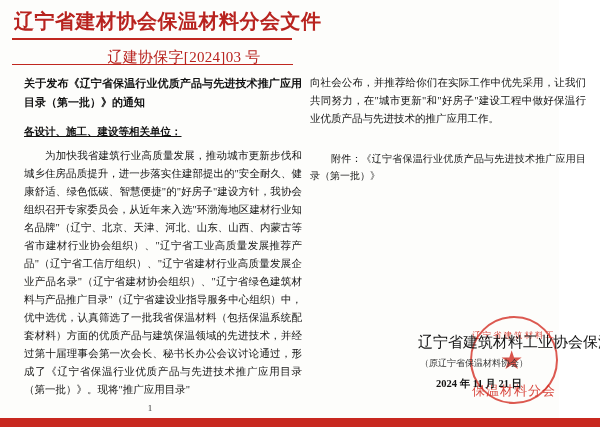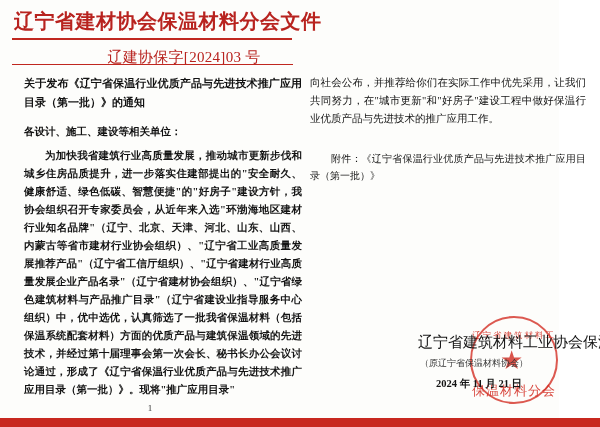--- a/index.html
+++ b/index.html
@@ -88,31 +88,31 @@
     color: #111;
     text-align: justify;
     margin-bottom: 12px;
   }
 
   .salutation {
     font-size: 10.5px;
     font-weight: bold;
     color: #111;
     margin-bottom: 8px;
+    text-decoration: underline;
   }
 
   .body-para {
     font-size: 10.5px;
     line-height: 1.72;
     color: #141414;
     text-align: justify;
     text-justify: inter-ideograph;
     text-indent: 21px;
     margin: 0 0 6px 0;
-    font-weight: bold;
   }
 
   .body-para-cont {
     font-size: 10.5px;
     line-height: 1.72;
     color: #141414;
     text-align: justify;
     text-justify: inter-ideograph;
     text-indent: 0;
     margin: 0 0 6px 0;

